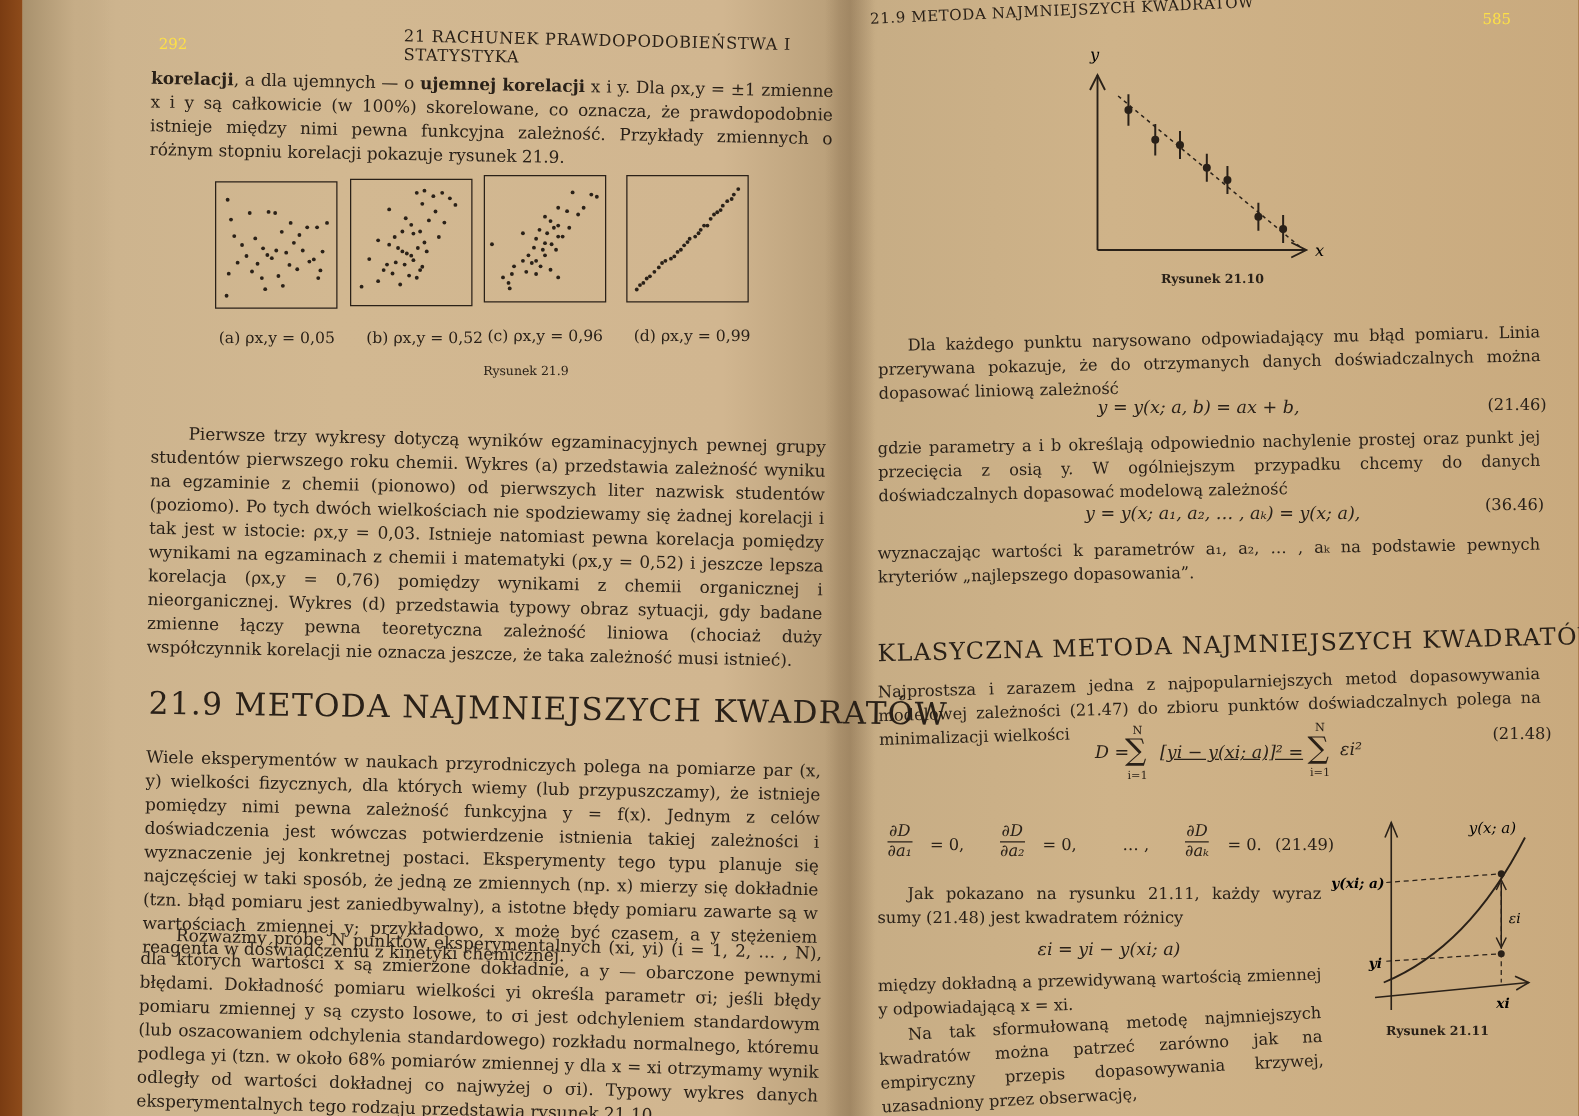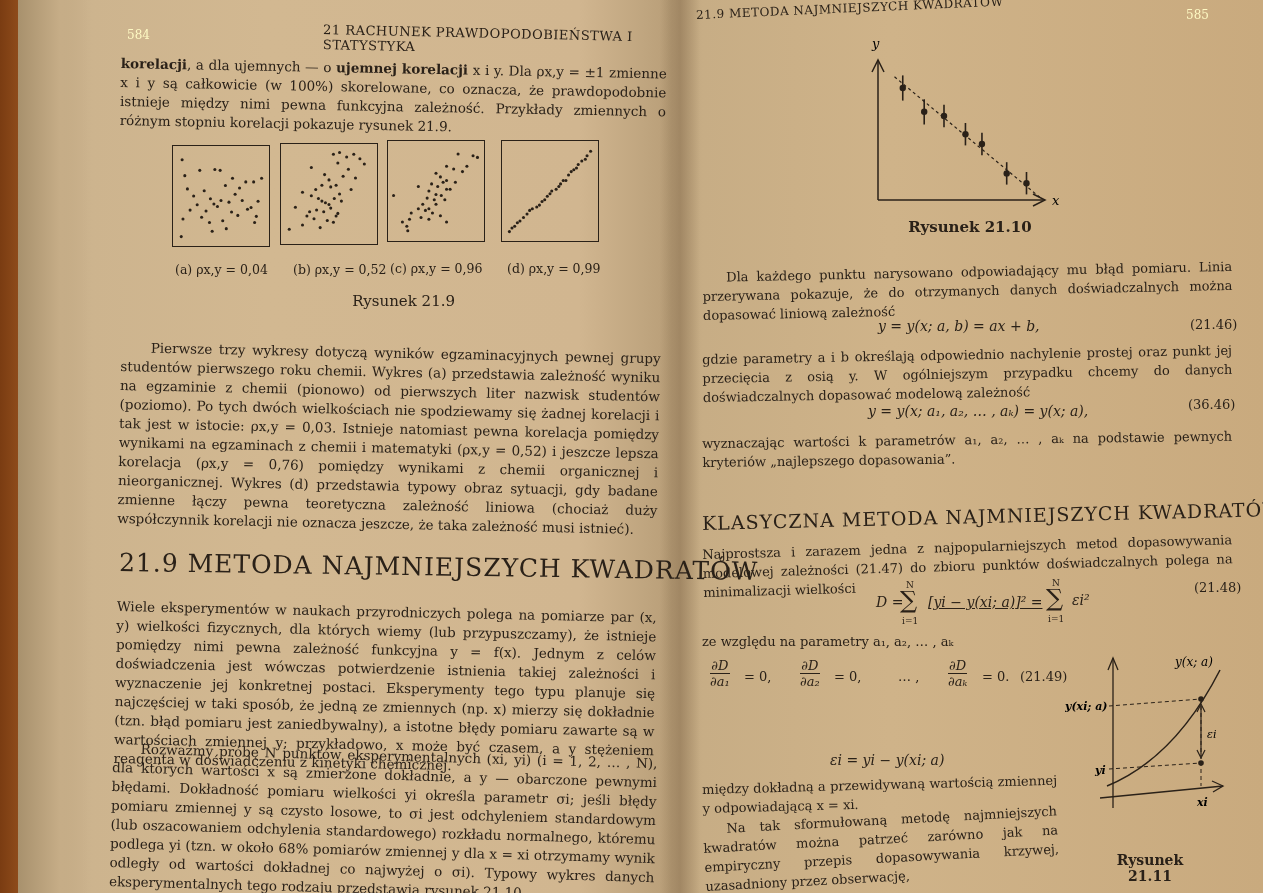--- a/index.html
+++ b/index.html
@@ -5,42 +5,42 @@
   html,body{margin:0;padding:0;}
   body{width:1263px;height:893px;overflow:hidden;background:#8a4a1c;position:relative;font-family:"DejaVu Serif","Liberation Serif",serif;color:#2a2118;}
   .desk{position:absolute;left:0;top:0;width:30px;height:893px;background:linear-gradient(90deg,#7a3c12,#9b5520);}
   .spread{position:absolute;left:18px;top:0;width:1245px;height:893px;background:linear-gradient(90deg,#b8a07c 0%,#cdb48e 6%,#d2b891 20%,#d1b690 45%,#b89e78 52.5%,#c7ad85 55%,#cfb389 70%,#c9aa7e 100%);}
   .page-edge{position:absolute;left:18px;top:0;width:70px;height:893px;background:linear-gradient(90deg,#a8916d,#c6ad87 60%,rgba(0,0,0,0));}
   .gutter{position:absolute;left:660px;top:0;width:40px;height:893px;background:linear-gradient(90deg,rgba(0,0,0,0),rgba(80,55,30,0.25) 50%,rgba(0,0,0,0));}
   .page{position:absolute;top:0;height:893px;}
   .left{left:115px;width:560px;}
   .right{left:700px;width:535px;}
   .hdr{position:absolute;font-size:13px;letter-spacing:0.5px;}
-  .pnum{position:absolute;font-size:12px;color:#fef9c3;}
+  .pnum{position:absolute;font-size:12px;color:#fde047;}
   .p{position:absolute;font-size:13.5px;line-height:19px;text-align:justify;}
   .p b{font-weight:bold;}
   .sec{position:absolute;font-size:25px;font-weight:normal;letter-spacing:1px;white-space:nowrap;}
   .sub{position:absolute;font-size:19px;letter-spacing:1px;white-space:nowrap;}
-  .cap{position:absolute;font-size:15px;font-weight:bold;text-align:center;}
+  .cap{position:absolute;font-size:10px;font-weight:bold;text-align:center;}
   .caps{position:absolute;font-size:12.5px;white-space:nowrap;}
   .eq{position:absolute;font-size:14px;font-style:italic;white-space:nowrap;}
   .eqn{position:absolute;font-size:13px;white-space:nowrap;}
   .scatter{position:absolute;width:96px;height:100px;border:1.5px solid #2a2118;}
   svg text{font-family:"DejaVu Serif",serif;}
 </style>
 </head>
 <body>
 
 <div class="desk"></div>
 <div class="spread"></div>
 <div class="page-edge"></div>
 <div class="gutter"></div>
 
 <div class="page left">
-  <div class="pnum" style="left:12px;top:28px;">584</div>
+  <div class="pnum" style="left:12px;top:28px;">292</div>
   <div class="hdr" style="left:208px;top:22px;transform:rotate(1.3deg);transform-origin:left;">21 RACHUNEK PRAWDOPODOBIEŃSTWA I STATYSTYKA</div>
 
   <div class="p" style="left:6px;top:54px;width:546px;transform:rotate(1.1deg);transform-origin:left top;"><b>korelacji</b><span>, a dla ujemnych — o </span><b>ujemnej korelacji</b><span> x i y. Dla ρx,y = ±1 zmienne x i y są całkowicie (w 100%) skorelowane, co oznacza, że prawdopodobnie istnieje między nimi pewna funkcyjna zależność. Przykłady zmiennych o różnym stopniu korelacji pokazuje rysunek 21.9.</span></div>
 
   <div>
     <svg class="scatter" style="left:57px;top:145px;" viewBox="0 0 100 100" id="sc0">
         <circle cx="9.5" cy="12.3" r="1.6" fill="#2a2118"></circle>
         <circle cx="27.9" cy="23.3" r="1.6" fill="#2a2118"></circle>
         <circle cx="43.6" cy="22.4" r="1.6" fill="#2a2118"></circle>
         <circle cx="49.1" cy="23.3" r="1.6" fill="#2a2118"></circle>
@@ -188,21 +188,21 @@
         <circle cx="31.6" cy="68.4" r="1.6" fill="#2a2118"></circle>
         <circle cx="28.8" cy="70.2" r="1.6" fill="#2a2118"></circle>
         <circle cx="26.1" cy="73.9" r="1.6" fill="#2a2118"></circle>
         <circle cx="22.4" cy="77.6" r="1.6" fill="#2a2118"></circle>
         <circle cx="18.7" cy="81.3" r="1.6" fill="#2a2118"></circle>
         <circle cx="16.0" cy="83.1" r="1.6" fill="#2a2118"></circle>
         <circle cx="13.2" cy="86.8" r="1.6" fill="#2a2118"></circle>
         <circle cx="10.4" cy="88.6" r="1.6" fill="#2a2118"></circle>
         <circle cx="7.7" cy="92.3" r="1.6" fill="#2a2118"></circle>
       </svg>
-    <div class="caps" style="left:60px;top:262px;">(a) ρx,y = 0,04</div>
+    <div class="caps" style="left:60px;top:262px;">(a) ρx,y = 0,05</div>
     <div class="caps" style="left:168px;top:262px;margin-left:10px;">(b) ρx,y = 0,52</div>
     <div class="caps" style="left:275px;top:261px;">(c) ρx,y = 0,96</div>
     <div class="caps" style="left:392px;top:261px;">(d) ρx,y = 0,99</div>
     <div class="cap" style="left:200px;top:292px;width:140px;font-weight:normal;text-align:right;">Rysunek 21.9</div>
   </div>
 
   <div class="p" style="left:6px;top:338px;width:540px;text-indent:30px;transform:rotate(1.2deg);transform-origin:left top;">Pierwsze trzy wykresy dotyczą wyników egzaminacyjnych pewnej grupy studentów pierwszego roku chemii. Wykres (a) przedstawia zależność wyniku na egzaminie z chemii (pionowo) od pierwszych liter nazwisk studentów (poziomo). Po tych dwóch wielkościach nie spodziewamy się żadnej korelacji i tak jest w istocie: ρx,y = 0,03. Istnieje natomiast pewna korelacja pomiędzy wynikami na egzaminach z chemii i matematyki (ρx,y = 0,52) i jeszcze lepsza korelacja (ρx,y = 0,76) pomiędzy wynikami z chemii organicznej i nieorganicznej. Wykres (d) przedstawia typowy obraz sytuacji, gdy badane zmienne łączy pewna teoretyczna zależność liniowa (chociaż duży współczynnik korelacji nie oznacza jeszcze, że taka zależność musi istnieć).</div>
 
   <div class="sec" style="left:4px;top:548px;transform:rotate(0.8deg);transform-origin:left;">21.9 METODA NAJMNIEJSZYCH KWADRATÓW</div>
 
@@ -262,21 +262,20 @@
     <span class="eqn" style="left:24px;top:8px;font-size:24px;">∑</span>
     <span class="eqn" style="left:26px;top:38px;font-size:9px;">i=1</span>
     <span class="eq" style="left:52px;top:16px;text-decoration:underline;">[yi − y(xi; a)]² =</span>
     <span class="eqn" style="left:176px;top:0px;font-size:9px;">N</span>
     <span class="eqn" style="left:170px;top:6px;font-size:24px;">∑</span>
     <span class="eqn" style="left:172px;top:36px;font-size:9px;">i=1</span>
     <span class="eq" style="left:196px;top:14px;">εi²</span>
   </div>
   <div class="eqn" style="left:494px;top:580px;">(21.48)</div>
 
-  <div class="p" style="left:2px;top:632px;width:360px;font-size:13px;">ze względu na parametry a₁, a₂, … , aₖ</div>
 
   <div style="position:absolute;left:10px;top:658px;width:360px;height:42px;">
     <div style="position:absolute;left:0;top:0;text-align:center;font-style:italic;font-size:13px;">
       <div>∂D</div>
       <div style="border-top:1px solid #2a2118;">∂a₁</div>
     </div>
     <span class="eqn" style="left:34px;top:11px;">= 0,</span>
     <div style="position:absolute;left:90px;top:0;text-align:center;font-style:italic;font-size:13px;">
       <div>∂D</div>
       <div style="border-top:1px solid #2a2118;">∂a₂</div>
@@ -284,20 +283,21 @@
     <span class="eqn" style="left:124px;top:11px;">= 0,</span>
     <span class="eqn" style="left:188px;top:11px;">… ,</span>
     <div style="position:absolute;left:238px;top:0;text-align:center;font-style:italic;font-size:13px;">
       <div>∂D</div>
       <div style="border-top:1px solid #2a2118;">∂aₖ</div>
     </div>
     <span class="eqn" style="left:272px;top:11px;">= 0.</span>
     <span class="eqn" style="left:310px;top:11px;">(21.49)</span>
   </div>
 
+  <div class="p" style="left:2px;top:706px;width:355px;font-size:13px;text-indent:24px;">Jak pokazano na rysunku 21.11, każdy wyraz sumy (21.48) jest kwadratem różnicy</div>
   <div class="eq" style="left:130px;top:752px;">εi = yi − y(xi; a)</div>
   <div class="p" style="left:2px;top:780px;width:355px;font-size:13px;transform:rotate(-1.5deg);transform-origin:left top;">między dokładną a przewidywaną wartością zmiennej y odpowiadającą x = xi.</div>
   <div class="p" style="left:2px;top:820px;width:355px;font-size:13px;text-indent:24px;transform:rotate(-3deg);transform-origin:left top;">Na tak sformułowaną metodę najmniejszych kwadratów można patrzeć zarówno jak na empiryczny przepis dopasowywania krzywej, uzasadniony przez obserwację,</div>
 
   <svg style="position:absolute;left:365px;top:648px;" width="170" height="190" viewBox="0 0 170 190">
     <line x1="48" y1="160" x2="48" y2="10" stroke="#2a2118" stroke-width="1.3"></line>
     <polyline points="43,22 48,10 53,22" fill="none" stroke="#2a2118" stroke-width="1.3"></polyline>
     <line x1="35" y1="150" x2="158" y2="138" stroke="#2a2118" stroke-width="1.3"></line>
     <polyline points="147,133 158,138 148,144" fill="none" stroke="#2a2118" stroke-width="1.3"></polyline>
     <path d="M 42 138 Q 110 110 155 22" fill="none" stroke="#2a2118" stroke-width="1.5"></path>
@@ -308,14 +308,14 @@
     <polyline points="132,64 136,56 140,64" fill="none" stroke="#2a2118" stroke-width="1.2"></polyline>
     <polyline points="132,102 136,110 140,102" fill="none" stroke="#2a2118" stroke-width="1.2"></polyline>
     <circle cx="136" cy="51" r="2.8" fill="#2a2118"></circle>
     <circle cx="136" cy="115" r="2.8" fill="#2a2118"></circle>
     <text x="110" y="18" font-size="12" font-style="italic" id="f11curve">y(x; a)</text>
     <text x="0" y="62" font-size="11" font-style="italic" font-weight="bold" id="f11yxi">y(xi; a)</text>
     <text x="30" y="126" font-size="11" font-style="italic" font-weight="bold" id="f11yi">yi</text>
     <text x="142" y="90" font-size="11" font-style="italic" id="f11eps">εi</text>
     <text x="132" y="158" font-size="11" font-style="italic" font-weight="bold" id="f11xi">xi</text>
   </svg>
-  <div class="cap" style="left:395px;top:852px;width:110px;font-size:14px;">Rysunek 21.11</div>
+  <div class="cap" style="left:395px;top:820px;width:110px;font-size:10px;">Rysunek 21.11</div>
 </div>
 
 </body></html>

